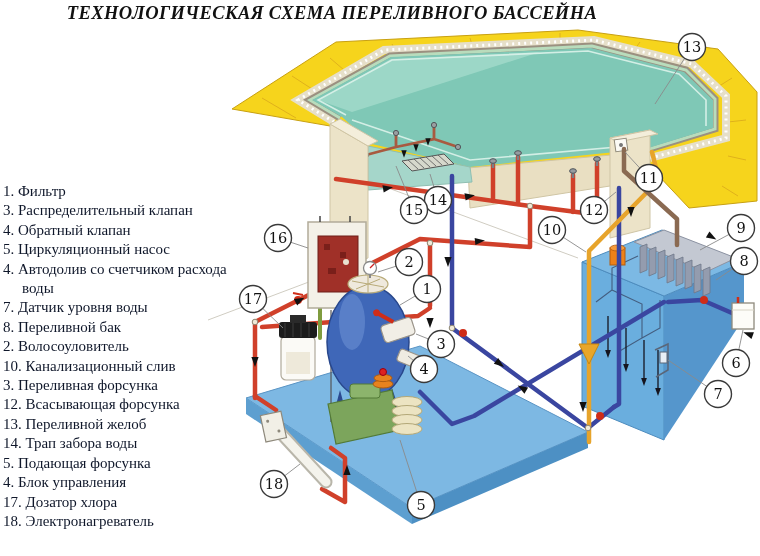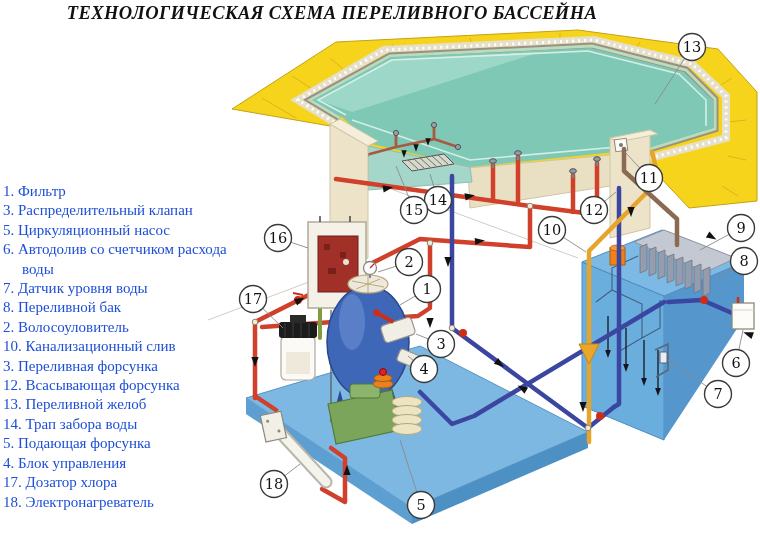--- a/index.html
+++ b/index.html
@@ -1,34 +1,35 @@
 <!DOCTYPE html>
 <html><head>
 <meta charset="utf-8">
 <style>
   html,body{margin:0;padding:0;background:#fff;}
   .stage{position:relative;width:760px;height:556px;background:#ffffff;overflow:hidden;
          font-family:"Liberation Serif", serif;}
   .title{position:absolute;top:3px;left:0;width:664px;text-align:center;
          font-size:18.5px;font-weight:bold;font-style:italic;letter-spacing:.4px;color:#111;}
-  .legend{position:absolute;left:3px;top:182px;width:228px;font-size:15px;line-height:19.4px;color:#1d4ed8;}
+  .legend{position:absolute;left:3px;top:182px;width:228px;font-size:15px;line-height:19.4px;color:#0f172a;}
   .legend-item{padding-left:19px;text-indent:-19px;white-space:normal;}
   svg{position:absolute;left:0;top:0;}
   text.co{font-family:"DejaVu Serif", serif;font-size:14.5px;fill:#111;}
 </style>
 </head>
 <body>
 
 <div class="stage">
   <div class="title">ТЕХНОЛОГИЧЕСКАЯ СХЕМА ПЕРЕЛИВНОГО БАССЕЙНА</div>
   <div class="legend" id="legend-list">
       <div class="legend-item">1. Фильтр</div>
       <div class="legend-item">3. Распределительный клапан</div>
+      <div class="legend-item">4. Обратный клапан</div>
       <div class="legend-item">5. Циркуляционный насос</div>
-      <div class="legend-item">6. Автодолив со счетчиком расхода воды</div>
+      <div class="legend-item">4. Автодолив со счетчиком расхода воды</div>
       <div class="legend-item">7. Датчик уровня воды</div>
       <div class="legend-item">8. Переливной бак</div>
       <div class="legend-item">2. Волосоуловитель</div>
       <div class="legend-item">10. Канализационный слив</div>
       <div class="legend-item">3. Переливная форсунка</div>
       <div class="legend-item">12. Всасывающая форсунка</div>
       <div class="legend-item">13. Переливной желоб</div>
       <div class="legend-item">14. Трап забора воды</div>
       <div class="legend-item">5. Подающая форсунка</div>
       <div class="legend-item">4. Блок управления</div>

